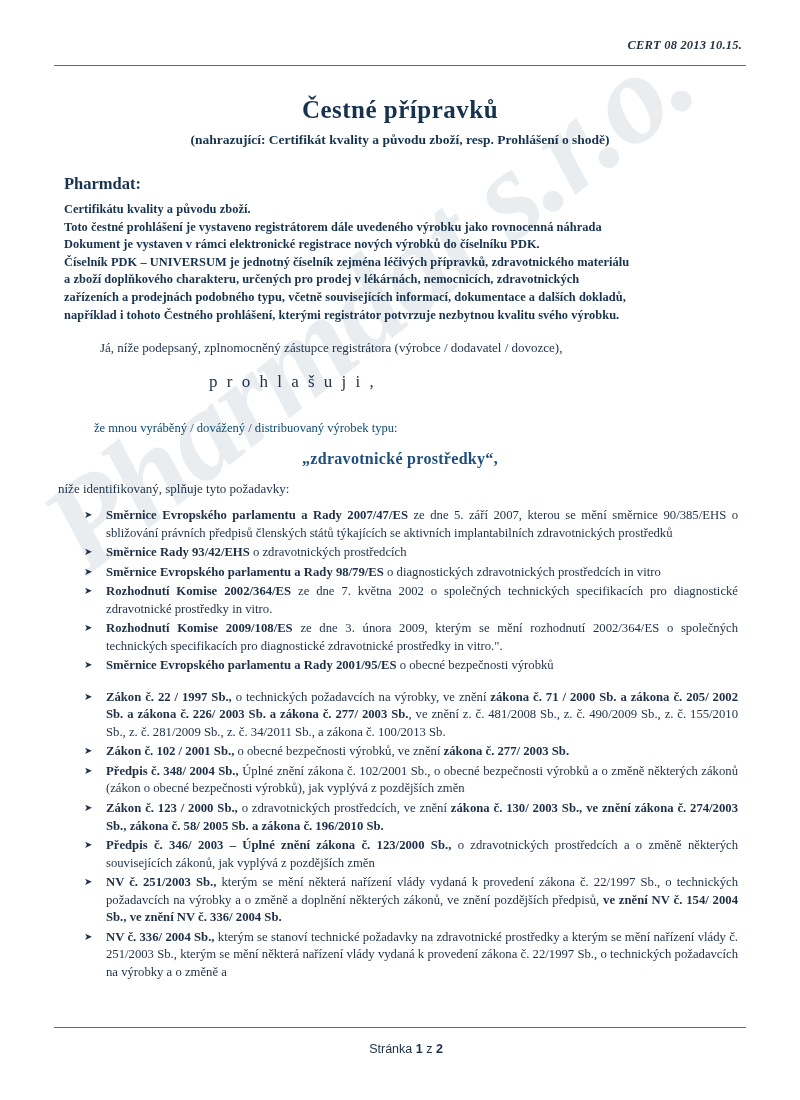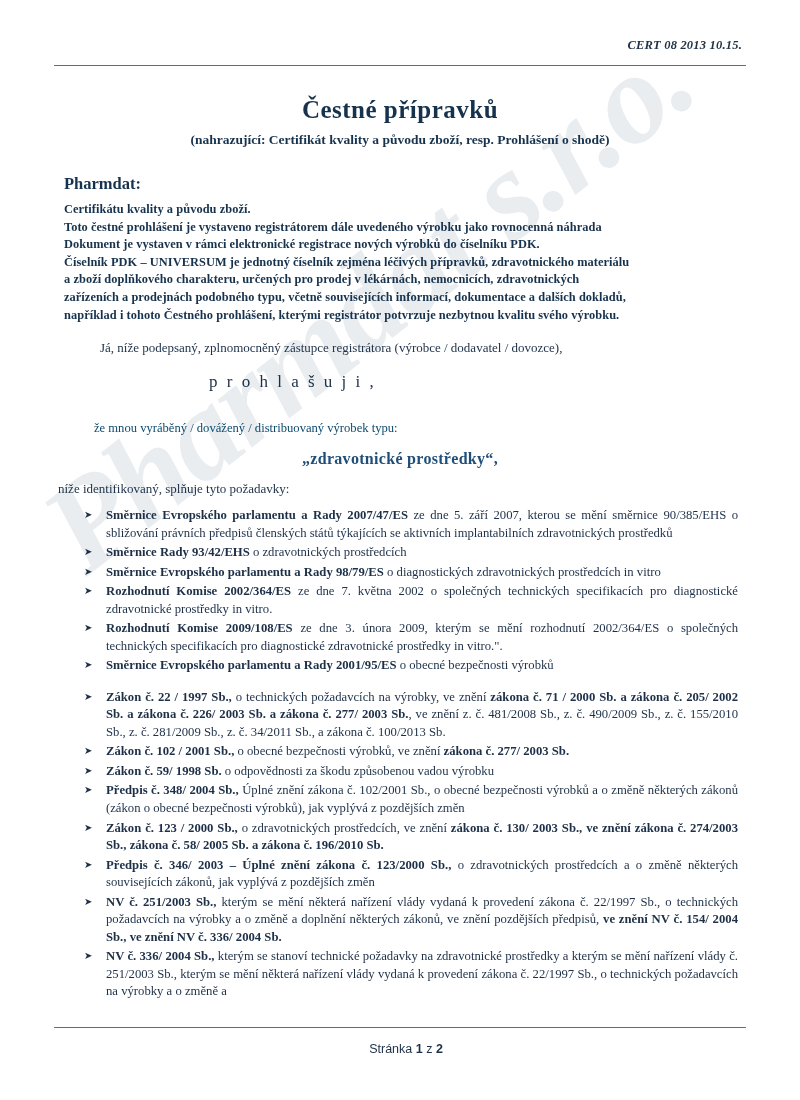--- a/index.html
+++ b/index.html
@@ -212,21 +212,20 @@
     <li><b>Směrnice Rady 93/42/EHS</b> o zdravotnických prostředcích</li>
     <li><b>Směrnice Evropského parlamentu a Rady 98/79/ES</b> o diagnostických zdravotnických prostředcích in vitro</li>
     <li><b>Rozhodnutí Komise 2002/364/ES</b> ze dne 7. května 2002 o společných technických specifikacích pro diagnostické zdravotnické prostředky in vitro.</li>
     <li><b>Rozhodnutí Komise 2009/108/ES</b> ze dne 3. února 2009, kterým se mění rozhodnutí 2002/364/ES o společných technických specifikacích pro diagnostické zdravotnické prostředky in vitro.".</li>
     <li><b>Směrnice Evropského parlamentu a Rady 2001/95/ES</b> o obecné bezpečnosti výrobků</li>
   </ul>
 
   <ul class="arrow-list group2">
     <li><b>Zákon č. 22 / 1997 Sb.,</b> o technických požadavcích na výrobky, ve znění <b>zákona č. 71 / 2000 Sb. a zákona č. 205/ 2002 Sb. a zákona č. 226/ 2003 Sb. a <b>zákona č. 277/ 2003 Sb.</b></b>, ve znění z. č. 481/2008 Sb., z. č. 490/2009 Sb., z. č. 155/2010 Sb., z. č. 281/2009 Sb., z. č. 34/2011 Sb., a zákona č. 100/2013 Sb.</li>
     <li><b>Zákon č. 102 / 2001 Sb.,</b> o obecné bezpečnosti výrobků, ve znění <b>zákona č. 277/ 2003 Sb.</b></li>
-    <li><b>Zákon č. 59/ 1998 Sb.</b> o odpovědnosti za škodu způsobenou vadou výrobku</li>
     <li><b>Předpis č. 348/ 2004 Sb.,</b> Úplné znění zákona č. 102/2001 Sb., o obecné bezpečnosti výrobků a o změně některých zákonů (zákon o obecné bezpečnosti výrobků), jak vyplývá z pozdějších změn</li>
     <li><b>Zákon č. 123 / 2000 Sb.,</b> o zdravotnických prostředcích, ve znění <b>zákona č. 130/ 2003 Sb., ve znění zákona č. 274/2003 Sb., zákona č. 58/ 2005 Sb. a zákona č. 196/2010 Sb.</b></li>
     <li><b>Předpis č. 346/ 2003 – Úplné znění zákona č. 123/2000 Sb.,</b> o zdravotnických prostředcích a o změně některých souvisejících zákonů, jak vyplývá z pozdějších změn</li>
     <li><b>NV č. 251/2003 Sb.,</b> kterým se mění některá nařízení vlády vydaná k provedení zákona č. 22/1997 Sb., o technických požadavcích na výrobky a o změně a doplnění některých zákonů, ve znění pozdějších předpisů, <b>ve znění NV č. 154/ 2004 Sb., ve znění NV č. 336/ 2004 Sb.</b></li>
     <li><b>NV č. 336/ 2004 Sb.,</b> kterým se stanoví technické požadavky na zdravotnické prostředky a kterým se mění nařízení vlády č. 251/2003 Sb., kterým se mění některá nařízení vlády vydaná k provedení zákona č. 22/1997 Sb., o technických požadavcích na výrobky a o změně a</li>
   </ul>
 
 </div>
 
 <div class="footer-rule"></div>

